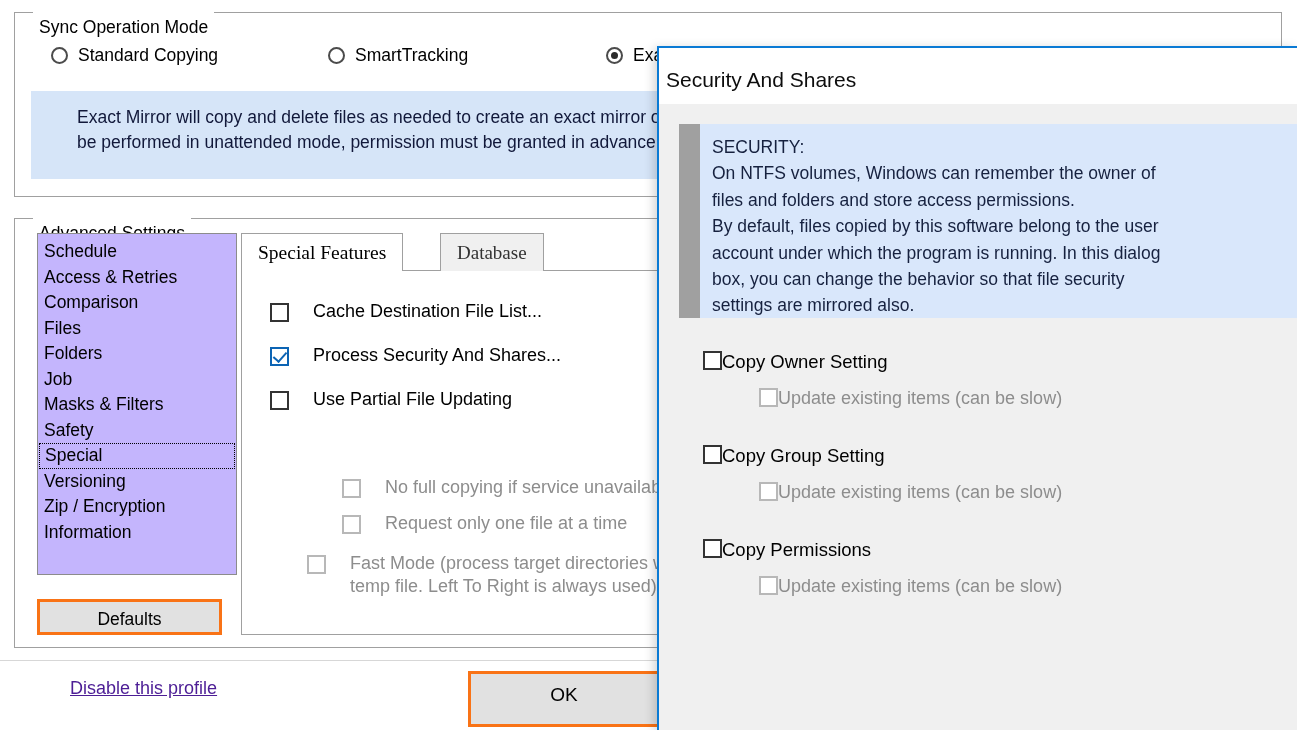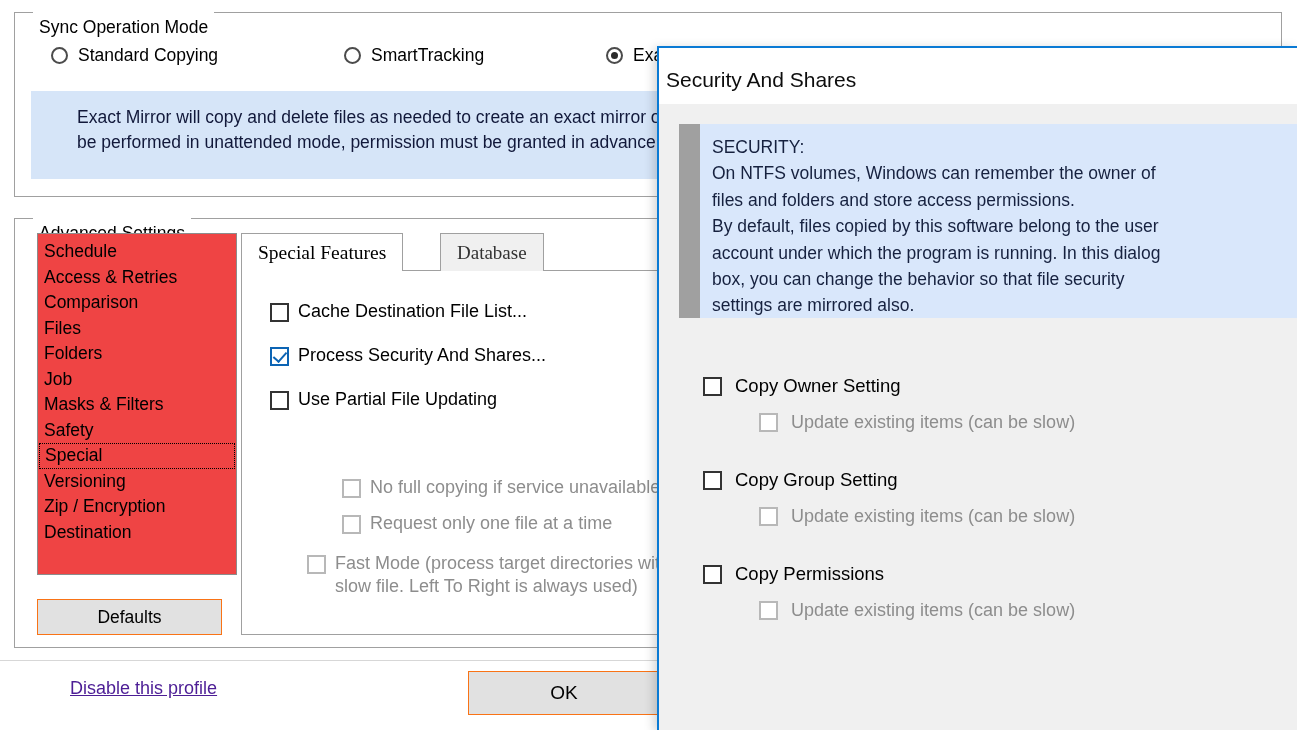--- a/index.html
+++ b/index.html
@@ -104,21 +104,21 @@
     overflow: hidden;
     white-space: nowrap;
   }
 
   
   .listbox {
     position: absolute;
     left: 22px; top: 14px;
     width: 200px; height: 342px;
     border: 1px solid #8c8c8c;
-    background: #ef4444;
+    background: #c4b5fd;
     box-sizing: border-box;
     padding: 5px 0 8px 0;
     overflow: hidden;
   }
   .list-item {
     height: 25.5px;
     line-height: 25.5px;
     padding-left: 6px;
     font-size: 17.5px;
     white-space: nowrap;
@@ -126,21 +126,21 @@
   }
   .list-item.focused {
     outline: 1px dotted #000;
     outline-offset: -1px;
     margin: 0 1px;
   }
 
   
   .btn {
     background: #e1e1e1;
-    border: 1px solid #f97316;
+    border: 3px solid #f97316;
     box-sizing: border-box;
     font-size: 17.5px;
     color: #000;
     text-align: center;
     font-family: "Liberation Sans", sans-serif;
     cursor: default;
   }
   #defaults-button {
     position: absolute;
     left: 22px; top: 380px;
@@ -192,21 +192,21 @@
     box-sizing: border-box;
     background: #ffffff;
     overflow: hidden;
   }
 
   
   .cb-row {
     position: absolute;
     display: flex;
     align-items: flex-start;
-    gap: 9px;
+    gap: 24px;
     white-space: nowrap;
     font-size: 18px;
   }
   .cbox {
     width: 19px; height: 19px;
     border: 2px solid #333333;
     background: #ffffff;
     box-sizing: border-box;
     flex: 0 0 auto;
     position: relative;
@@ -242,21 +242,21 @@
     left: 70px; top: 678px;
     font-size: 18px;
     color: #4c1d95;
     text-decoration: underline;
     white-space: nowrap;
     cursor: pointer;
   }
   #ok-button {
     position: absolute;
     left: 468px; top: 671px;
-    width: 192px; height: 44px;
+    width: 192px; height: 56px;
     line-height: 42px;
     font-size: 19px;
   }
 
   
   .dialog {
     position: absolute;
     left: 657px; top: 46px;
     width: 640px; height: 684px;
     border: 2px solid #0a7ad4;
@@ -308,25 +308,23 @@
     right: 4px;
     font-size: 17.5px;
     line-height: 26.4px;
     color: #16213f;
     white-space: pre-line;
   }
 
   .dlg-cb {
     position: absolute;
     display: flex;
-    align-items: center;
-    gap: 13px;
+    align-items: flex-start;
     white-space: nowrap;
     font-size: 18.5px;
-    margin-top: 24px;
   }
   .dlg-cb .cbox { margin-top: 0; }
   .dlg-sub { font-size: 18px; }
 </style>
 </head>
 <body>
 
 <div id="root">
 
   <div class="main-window">
@@ -334,21 +332,21 @@
     <div class="groupbox" id="sync-mode-group">
       <div class="legend">Sync Operation Mode</div>
 
       <div class="radio-row">
 
         <div class="radio-opt" style="left:20px;">
           <span class="radio"></span>
           <span class="radio-label">Standard Copying</span>
         </div>
 
-        <div class="radio-opt" style="left:313px;">
+        <div class="radio-opt" style="left:297px;">
           <span class="radio"></span>
           <span class="radio-label">SmartTracking</span>
         </div>
 
         <div class="radio-opt" style="left:575px;">
           <span class="radio checked"></span>
           <span class="radio-label">Exact Mirror</span>
         </div>
 
         <div class="radio-opt" style="left:880px;">
@@ -371,21 +369,21 @@
         <div class="list-item">Access &amp; Retries</div>
         <div class="list-item">Comparison</div>
         <div class="list-item">Files</div>
         <div class="list-item">Folders</div>
         <div class="list-item">Job</div>
         <div class="list-item">Masks &amp; Filters</div>
         <div class="list-item">Safety</div>
         <div class="list-item focused">Special</div>
         <div class="list-item">Versioning</div>
         <div class="list-item">Zip / Encryption</div>
-        <div class="list-item">Destination</div>
+        <div class="list-item">Information</div>
       </div>
 
       <div class="btn" id="defaults-button">Defaults</div>
 
       <div class="tabpanel">
         <div class="tabstrip">
           <div class="tab active" style="left:0px;">Special Features</div>
           <div class="tab inactive" style="left:199px;">Database</div>
         </div>
 
@@ -414,21 +412,21 @@
 
           <div class="cb-row" style="left:100px; top:242px;">
             <span class="cbox disabled"></span>
             <span class="cb-text disabled">Request only one file at a time</span>
           </div>
 
           <div class="cb-row" style="left:65px; top:282px;">
             <span class="cbox disabled"></span>
             <span class="cb-text disabled">
               <span style="display:block;">Fast Mode (process target directories with a</span>
-              <span style="display:block; margin-top:2px;">slow file. Left To Right is always used)</span>
+              <span style="display:block; margin-top:2px;">temp file. Left To Right is always used)</span>
             </span>
           </div>
 
         </div>
       </div>
     </div>
 
     <div class="footer-sep"></div>
     <div id="disable-profile-link">Disable this profile</div>
     <div class="btn" id="ok-button">OK</div>

